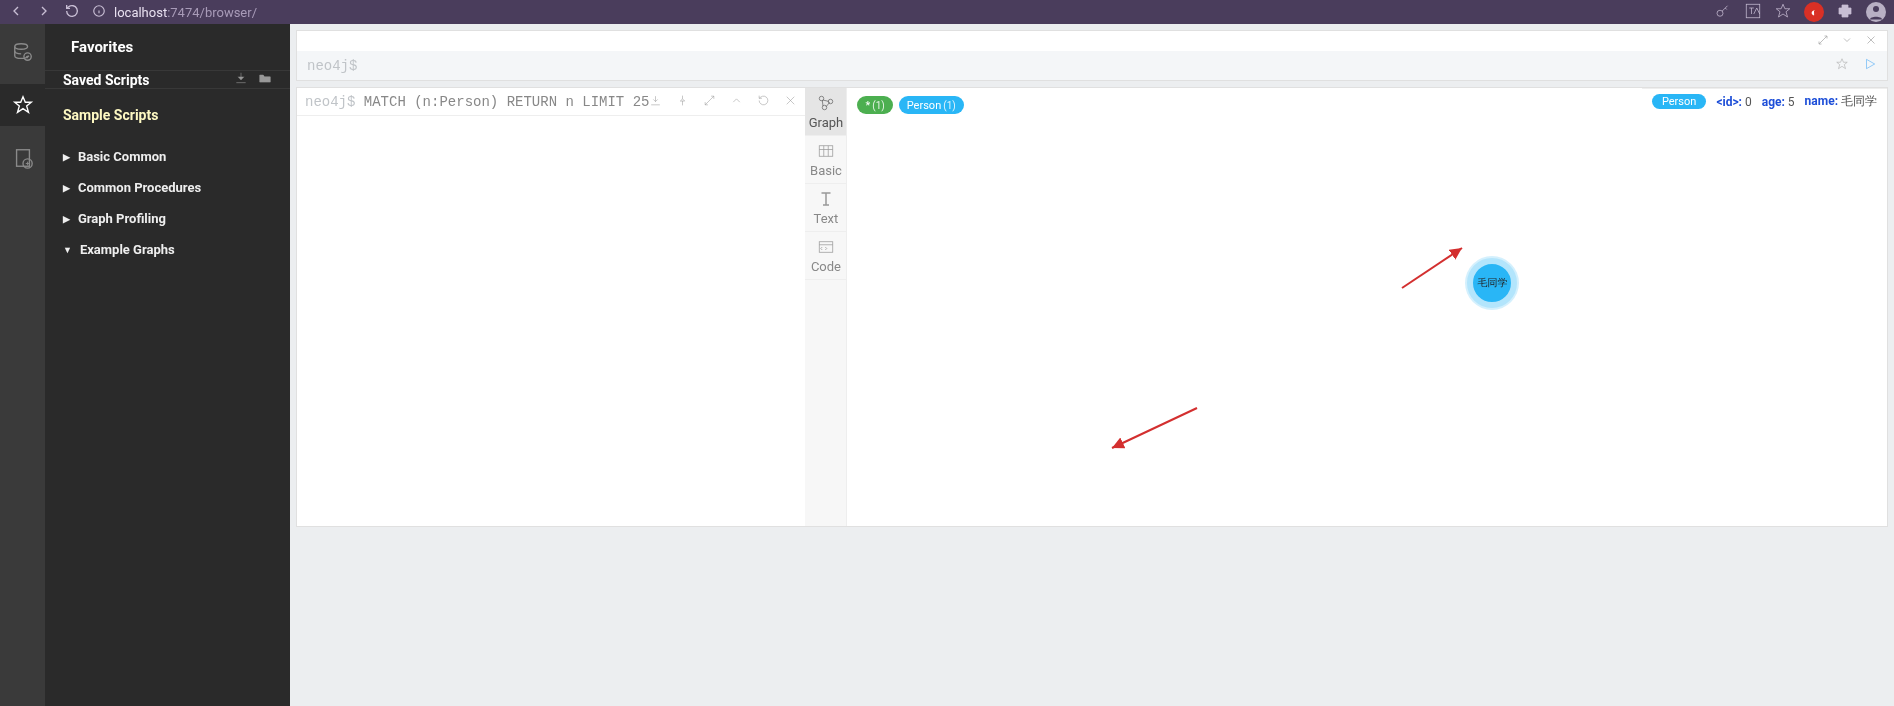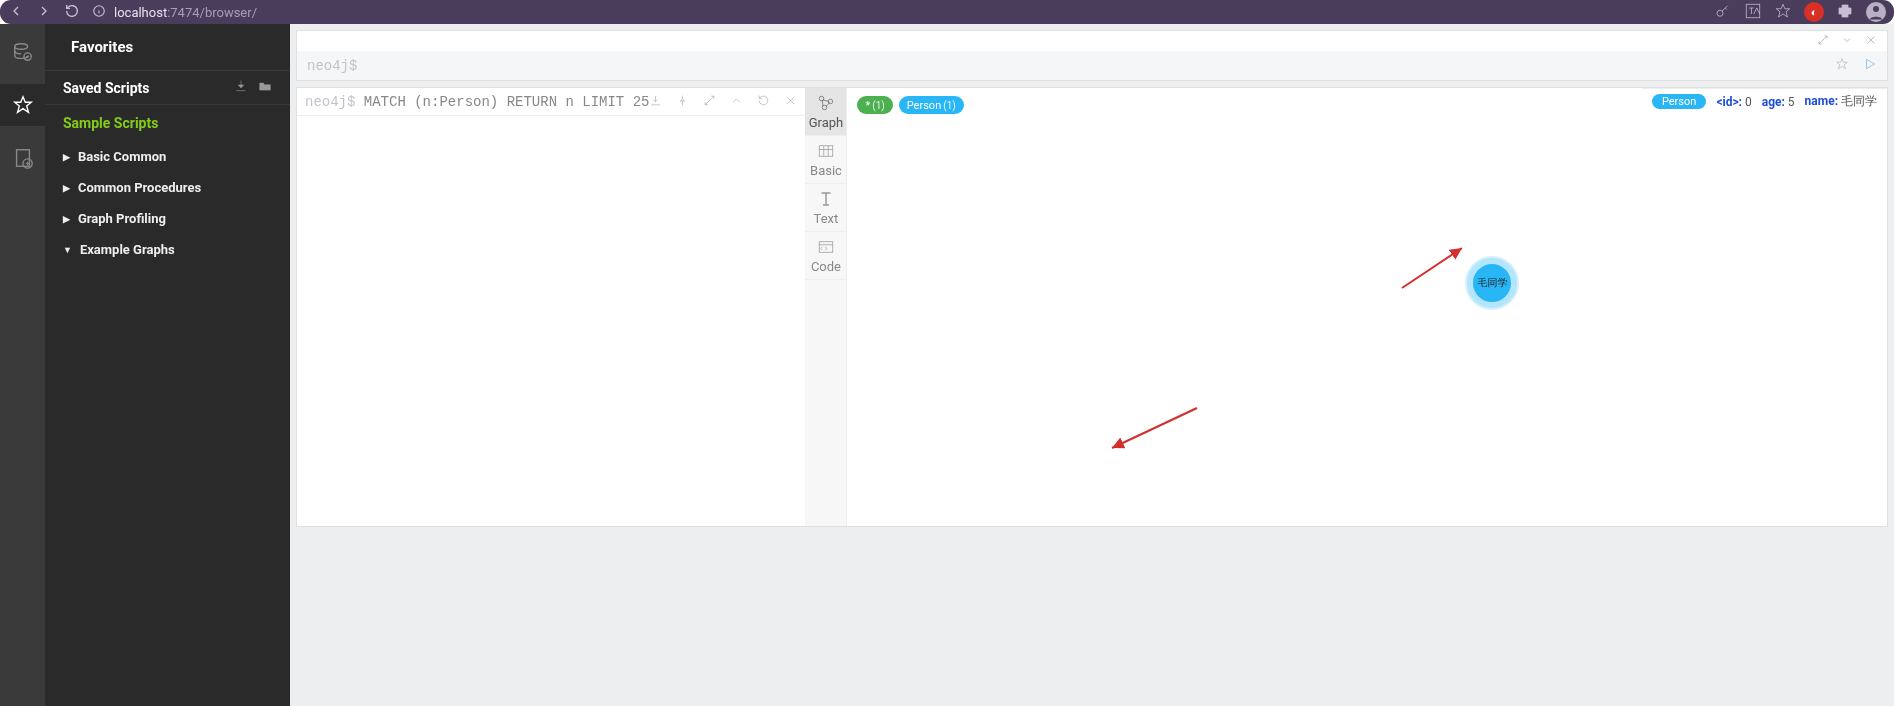--- a/index.html
+++ b/index.html
@@ -1,19 +1,19 @@
 <!DOCTYPE html>
 <html><head>
 <meta charset="utf-8">
 <style>
 * { margin: 0; padding: 0; box-sizing: border-box; }
 body { font-family: -apple-system, BlinkMacSystemFont, "Segoe UI", Roboto, sans-serif; font-size: 13px; overflow: hidden; width: 1894px; height: 706px; }
 
 
-.browser-bar { height: 24px; background: #4a3d5c; display: flex; align-items: center; padding: 0 8px; color: #d0c8d8; border-radius: 11px; }
+.browser-bar { height: 24px; background: #4a3d5c; display: flex; align-items: center; padding: 0 8px; color: #d0c8d8; }
 .browser-bar .nav-icons { display: flex; gap: 12px; align-items: center; }
 .browser-bar .nav-icons svg { width: 16px; height: 16px; stroke: #c8bed4; fill: none; }
 .browser-bar .url-area { display: flex; align-items: center; gap: 8px; margin-left: 12px; flex: 1; }
 .browser-bar .url-text { color: #e8e0f0; font-size: 13px; }
 .browser-bar .url-text .dim { color: #a89bb8; }
 .browser-bar .right-icons { display: flex; gap: 12px; align-items: center; }
 .browser-bar .right-icons svg, .browser-bar .right-icons .icon { width: 18px; height: 18px; color: #c8bed4; }
 .round-icon { width: 20px; height: 20px; border-radius: 50%; display: flex; align-items: center; justify-content: center; font-size: 11px; font-weight: bold; }
 .round-red { background: #d93025; color: #fff; }
 .round-grey { background: #b8b0c4; color: #4a3d5c; }
@@ -21,24 +21,24 @@
 
 .main { display: flex; height: calc(706px - 24px); }
 .rail { width: 45px; background: #3a3a3a; display: flex; flex-direction: column; align-items: center; padding-top: 16px; gap: 20px; }
 .rail .rail-icon { width: 24px; height: 24px; display: flex; align-items: center; justify-content: center; cursor: pointer; }
 .rail .rail-icon svg { stroke: #8a8a8a; fill: none; stroke-width: 1.5; }
 .rail .rail-icon.active { background: #2a2a2a; width: 45px; height: 42px; }
 .rail .rail-icon.active svg { stroke: #fff; }
 
 .sidebar { width: 245px; background: #2a2a2a; color: #ddd; padding: 14px 0; overflow-y: auto; }
 .sidebar-title { padding: 0 18px 14px; font-weight: bold; font-size: 15px; color: #fff; margin-left: 8px; }
-.sidebar-section-header { padding: 8px 18px; font-weight: bold; font-size: 14px; color: #fff; border-top: 1px solid #383838; display: flex; justify-content: space-between; align-items: center; }
+.sidebar-section-header { padding: 0 18px; font-weight: bold; font-size: 14px; color: #fff; border-top: 1px solid #383838; display: flex; justify-content: space-between; align-items: center; }
 .sidebar-section-header .icons { display: flex; gap: 10px; }
 .sidebar-section-header .icons svg { width: 14px; height: 14px; stroke: #999; fill: #999; cursor: pointer; }
-.sidebar-section-title { padding: 10px 18px; font-weight: bold; font-size: 14px; color: #84cc16; border-top: 1px solid #383838; }
+.sidebar-section-title { padding: 18px 18px; font-weight: bold; font-size: 14px; color: #fef9c3; border-top: 1px solid #383838; }
 .script-group { padding: 8px 18px; font-size: 13px; font-weight: bold; color: #eee; cursor: pointer; display: flex; align-items: center; gap: 8px; }
 .script-group .arrow { font-size: 9px; }
 .script-item { padding: 6px 0 6px 36px; font-size: 13px; color: #bbb; cursor: pointer; display: flex; align-items: center; justify-content: space-between; }
 .script-item .play svg { width: 14px; height: 14px; fill: #888; margin-right: 18px; }
 
 .content { flex: 1; background: #eceef0; position: relative; overflow: hidden; }
 
 
 .editor-frame { background: #fff; margin: 6px; border: 1px solid #e0e0e0; }
 .editor-header { height: 20px; display: flex; justify-content: flex-end; align-items: center; gap: 12px; padding: 0 10px; color: #999; }

